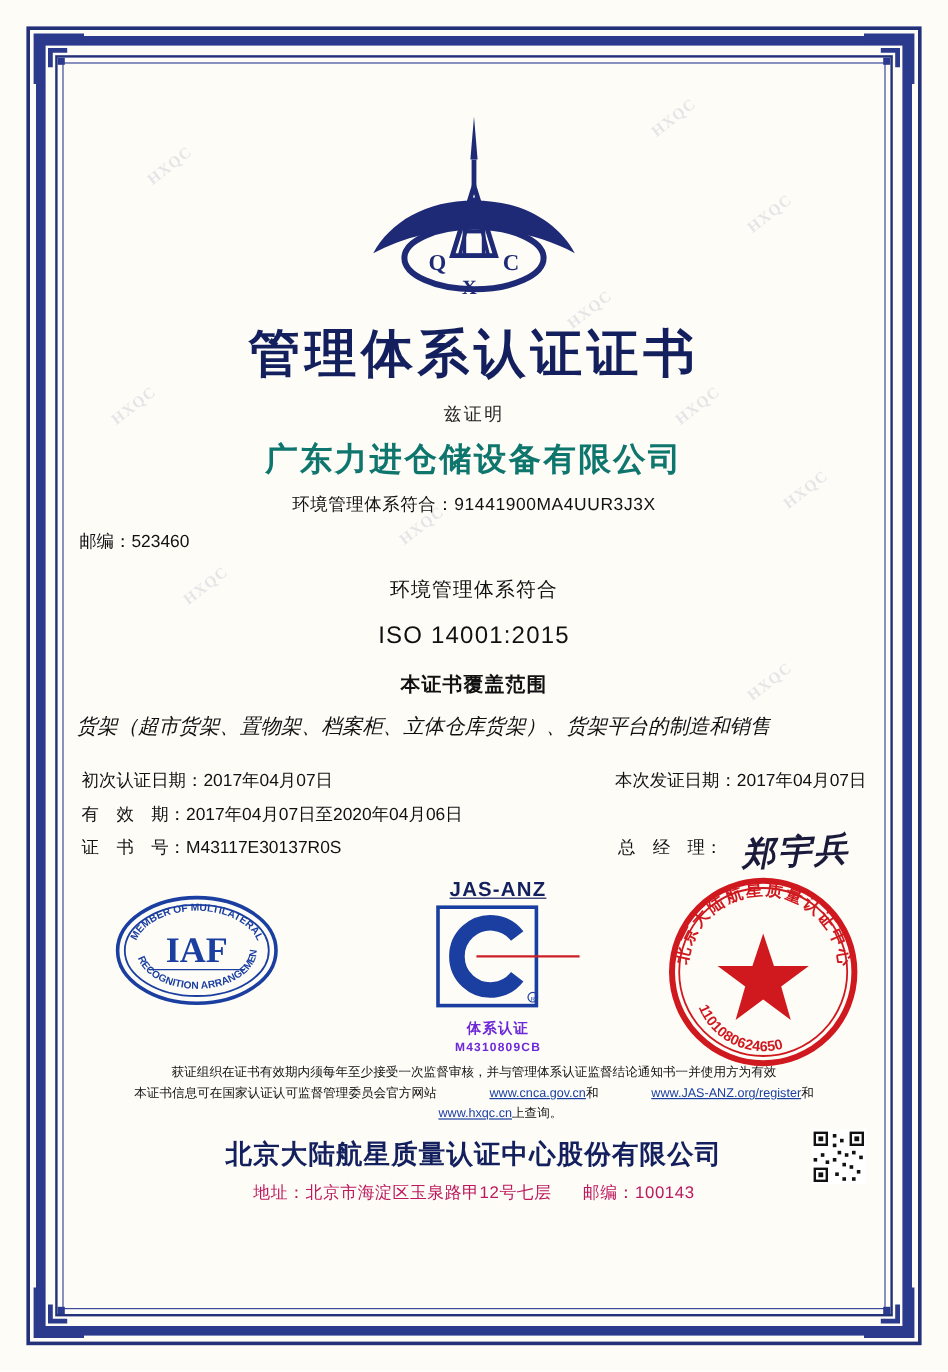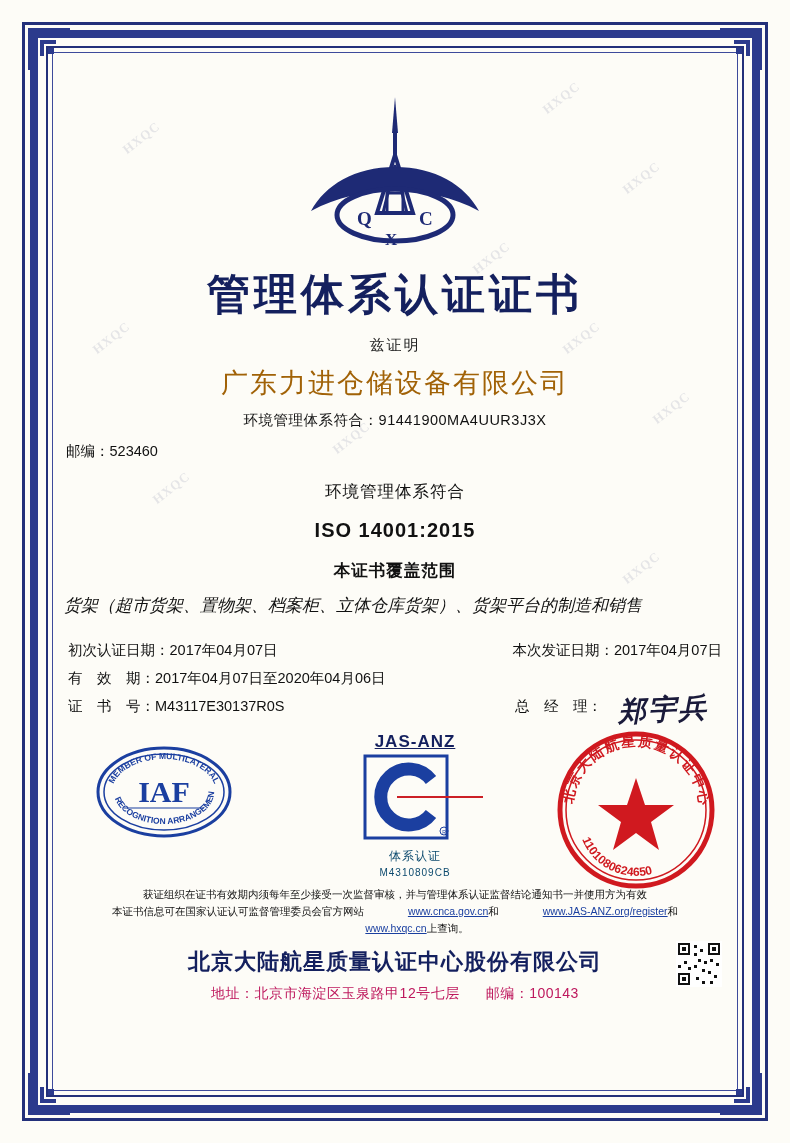--- a/index.html
+++ b/index.html
@@ -112,23 +112,23 @@
   .sub-certify {
     margin-top: 12px;
     font-size: 15px;
     color: #222;
     letter-spacing: 2px;
     text-align: center;
   }
   .company {
     margin-top: 10px;
     font-size: 27px;
-    font-weight: normal;
+    font-weight: bold;
     letter-spacing: 2px;
-    color: #a16207;
+    color: #0f766e;
   }
   .credit-code {
     margin-top: 10px;
     font-size: 14.5px;
     letter-spacing: 0.5px;
     color: #111;
   }
   .addr-row {
     margin-top: 12px;
     display: flex;
@@ -140,21 +140,21 @@
   }
   .scope-line {
     margin-top: 20px;
     font-size: 16.5px;
     letter-spacing: 1px;
     color: #111;
   }
   .standard {
     margin-top: 16px;
     font-size: 20px;
-    font-weight: bold;
+    font-weight: normal;
     letter-spacing: 1px;
     color: #111;
   }
   .coverage-title {
     margin-top: 18px;
     font-size: 16.5px;
     font-weight: bold;
     letter-spacing: 1px;
     color: #111;
   }
@@ -207,23 +207,24 @@
   .jas-title {
     font-size: 17px;
     font-weight: bold;
     color: #14205e;
     letter-spacing: 1px;
     font-family: "Liberation Sans", sans-serif;
     text-decoration: underline;
   }
   .jas-caption {
     font-size: 12px;
-    color: #0c4a6e;
+    color: #6d28d9;
     margin-top: 2px;
     letter-spacing: 1px;
+    font-weight: bold;
   }
   .seal { right: 10px; top: -6px; }
   .fineprint {
     margin-top: 4px;
     font-size: 10.5px;
     line-height: 1.6;
     color: #111;
     padding: 0 4px;
   }
   .fineprint .blue { color: #1a3fa0; text-decoration: underline; padding-left: 44px; }

